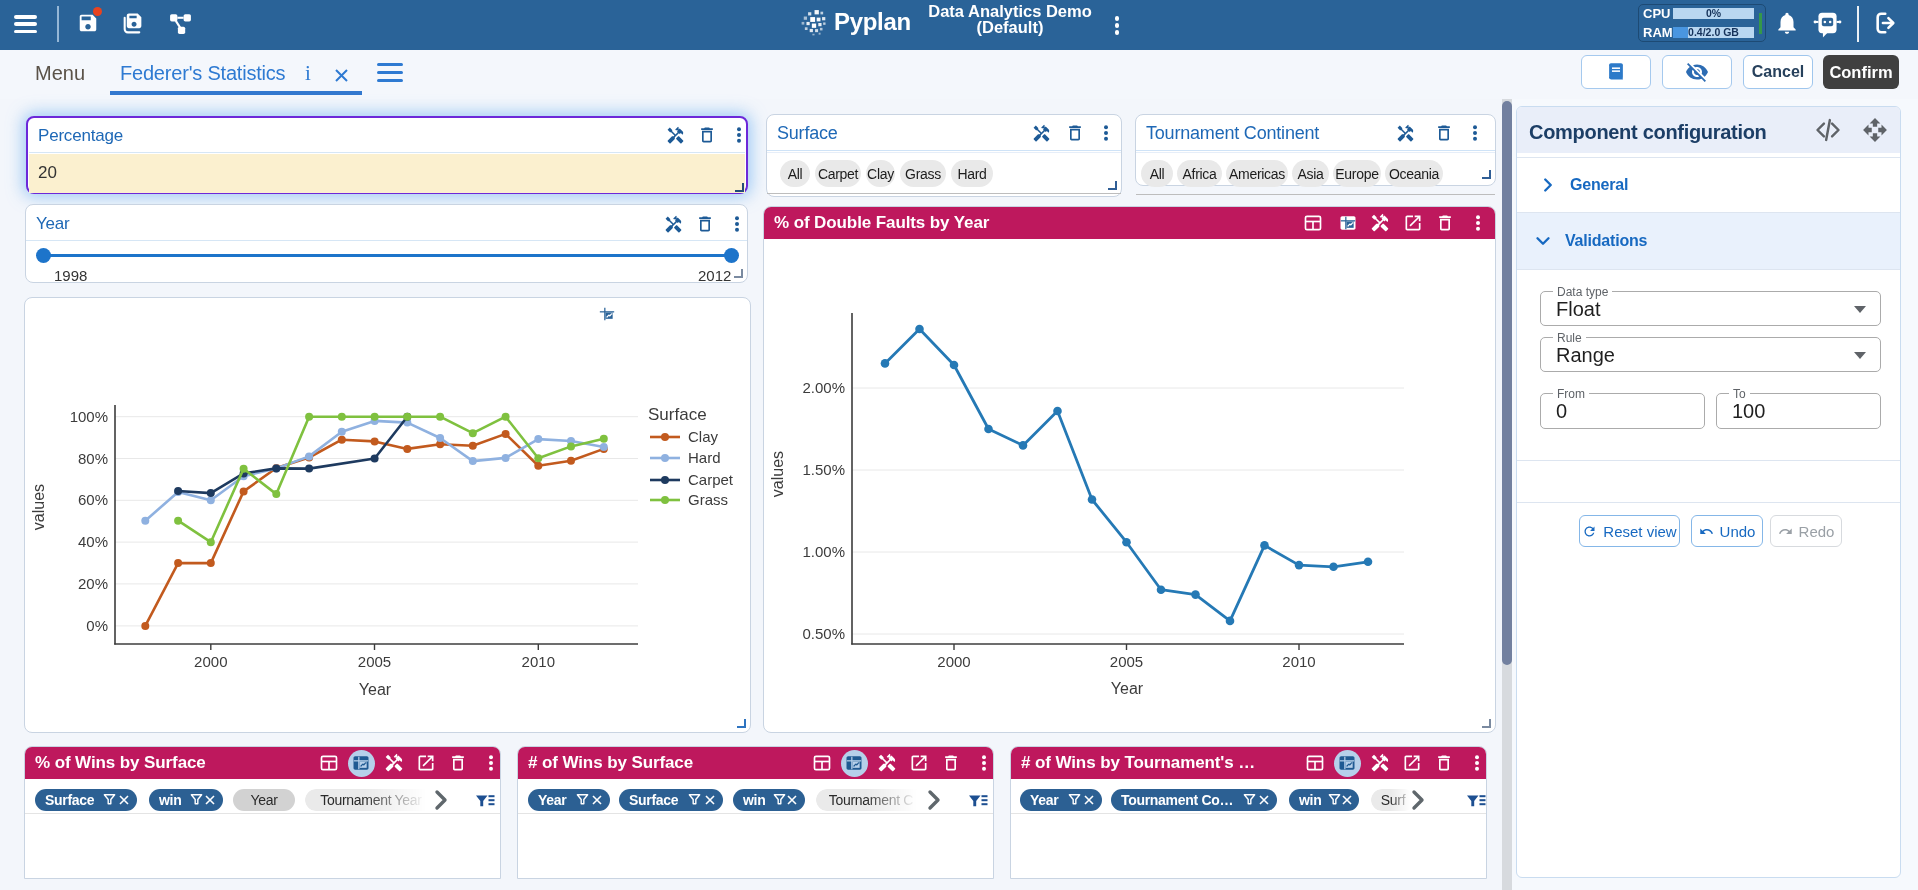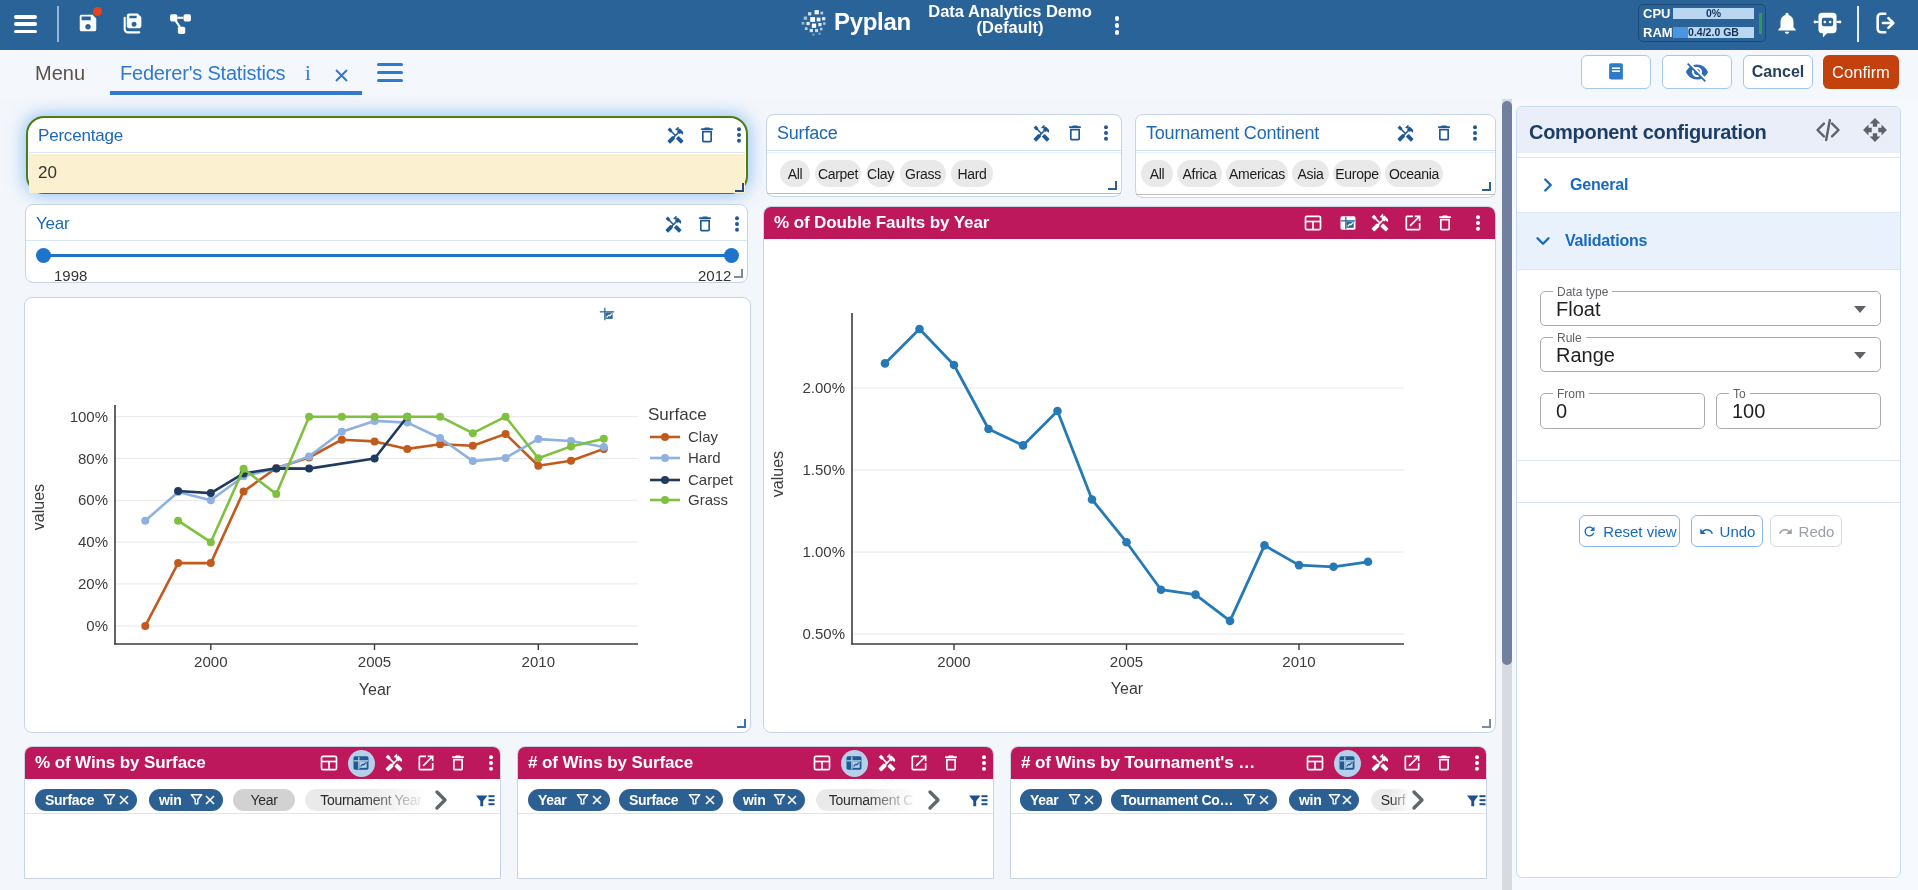--- a/index.html
+++ b/index.html
@@ -136,23 +136,23 @@
       </span>
     </div>
     <div class="btn" style="left:1662px;top:5px;width:70px;height:34px;color:#2d6cb3">
       <span class="ic">
         <svg width="24" height="24" viewBox="0 0 24 24">
           <path d="M12 7c2.76 0 5 2.24 5 5 0 .65-.13 1.26-.36 1.83l2.92 2.92c1.51-1.26 2.7-2.89 3.43-4.75-1.73-4.39-6-7.5-11-7.5-1.4 0-2.74.25-3.98.7l2.16 2.16C10.74 7.13 11.35 7 12 7zM2 4.27l2.28 2.28.46.46C3.08 8.3 1.78 10.02 1 12c1.73 4.39 6 7.5 11 7.5 1.55 0 3.03-.3 4.38-.84l.42.42L19.73 22 21 20.73 3.27 3 2 4.27zM7.53 9.8l1.55 1.55c-.05.21-.08.43-.08.65 0 1.66 1.34 3 3 3 .22 0 .44-.03.65-.08l1.55 1.55c-.67.33-1.41.53-2.2.53-2.76 0-5-2.24-5-5 0-.79.2-1.53.53-2.2zm4.31-.78l3.15 3.15.02-.16c0-1.66-1.34-3-3-3l-.17.01z"></path>
         </svg>
       </span>
     </div>
     <div class="btn" style="left:1743px;top:5px;width:70px;height:34px;font-size:16px;font-weight:700;color:#27415c;border-color:#9fc6ed">Cancel</div>
-    <div class="btn" style="left:1823px;top:5px;width:76px;height:34px;font-size:16.5px;font-weight:400;color:#fff;background:#c2410c;border:none">Confirm</div>
-  </div>
-<div class="card" style="left:26px;top:116px;width:722px;height:78px;border:2px solid #4d7c0f;border-radius:18px;box-shadow:0 0 16px 3px rgba(90,165,240,.55)">
+    <div class="btn" style="left:1823px;top:5px;width:76px;height:34px;font-size:16.5px;font-weight:700;color:#fff;background:#404040;border:none">Confirm</div>
+  </div>
+<div class="card" style="left:26px;top:116px;width:722px;height:78px;border:2px solid #6d28d9;border-radius:8px;box-shadow:0 0 16px 3px rgba(90,165,240,.55)">
     <div class="wtitle" style="top:8px;font-size:17px">Percentage</div>
     <div class="abs ic" style="left:637.5px;top:7.5px;width:19px;height:19px;color:#1d5a96;">
       <svg width="19" height="19" viewBox="0 0 24 24">
         <path d="M21.67 18.17l-5.3-5.3h-.99l-2.54 2.54v.99l5.3 5.3c.39.39 1.02.39 1.41 0l2.12-2.12c.39-.39.39-1.03 0-1.41z"></path>
         <path d="M17.34 10.19l1.41-1.41 2.12 2.12c1.17-1.17 1.17-3.07 0-4.24l-3.54-3.54-1.41 1.41V1.71l-.7-.71-3.54 3.54.71.71h2.83l-1.41 1.41 1.06 1.06-2.89 2.89-4.13-4.13V5.06L4.83 2.04 2 4.87 5.03 7.9h1.41l4.13 4.13-.85.85H7.6l-5.3 5.3c-.39.39-.39 1.02 0 1.41l2.12 2.12c.39.39 1.02.39 1.41 0l5.3-5.3v-2.12l5.15-5.15 1.06 1.05z"></path>
       </svg>
     </div>
     <div class="abs ic" style="left:669.0px;top:7.0px;width:20px;height:20px;color:#1d5a96;">
       <svg width="20" height="20" viewBox="0 0 24 24">
         <path d="M6 19c0 1.1.9 2 2 2h8c1.1 0 2-.9 2-2V7H6v12zM8 9h8v10H8V9zm7.5-5l-1-1h-5l-1 1H5v2h14V4h-2.5z"></path>
@@ -222,21 +222,21 @@
     <div class="abs" style="left:0;top:35px;right:0;height:1px;background:#cfe3f7"></div>
     <div class="abs" style="left:0;top:37px;right:0;height:1px;background:#e6eef9"></div>
     <div class="chip" style="left:13px;top:45px;width:30px">All</div>
     <div class="chip" style="left:48px;top:45px;width:46px">Carpet</div>
     <div class="chip" style="left:99px;top:45px;width:29px">Clay</div>
     <div class="chip" style="left:133px;top:45px;width:46px">Grass</div>
     <div class="chip" style="left:184px;top:45px;width:42px">Hard</div>
     <div class="abs" style="left:0;right:0;top:78px;height:1px;background:#bdbdbd"></div>
     <div class="corner" style="right:4px;bottom:6px;border-color:#2f5e96"></div>
   </div>
-<div class="card" style="left:1135px;top:114px;width:361px;height:84px">
+<div class="card" style="left:1135px;top:114px;width:361px;height:72px">
     <div class="wtitle" style="top:8px">Tournament Continent</div>
     <div class="abs ic" style="left:259.5px;top:8.5px;width:19px;height:19px;color:#1d5a96;">
       <svg width="19" height="19" viewBox="0 0 24 24">
         <path d="M21.67 18.17l-5.3-5.3h-.99l-2.54 2.54v.99l5.3 5.3c.39.39 1.02.39 1.41 0l2.12-2.12c.39-.39.39-1.03 0-1.41z"></path>
         <path d="M17.34 10.19l1.41-1.41 2.12 2.12c1.17-1.17 1.17-3.07 0-4.24l-3.54-3.54-1.41 1.41V1.71l-.7-.71-3.54 3.54.71.71h2.83l-1.41 1.41 1.06 1.06-2.89 2.89-4.13-4.13V5.06L4.83 2.04 2 4.87 5.03 7.9h1.41l4.13 4.13-.85.85H7.6l-5.3 5.3c-.39.39-.39 1.02 0 1.41l2.12 2.12c.39.39 1.02.39 1.41 0l5.3-5.3v-2.12l5.15-5.15 1.06 1.05z"></path>
       </svg>
     </div>
     <div class="abs ic" style="left:298.0px;top:8.0px;width:20px;height:20px;color:#1d5a96;">
       <svg width="20" height="20" viewBox="0 0 24 24">
         <path d="M6 19c0 1.1.9 2 2 2h8c1.1 0 2-.9 2-2V7H6v12zM8 9h8v10H8V9zm7.5-5l-1-1h-5l-1 1H5v2h14V4h-2.5z"></path>

